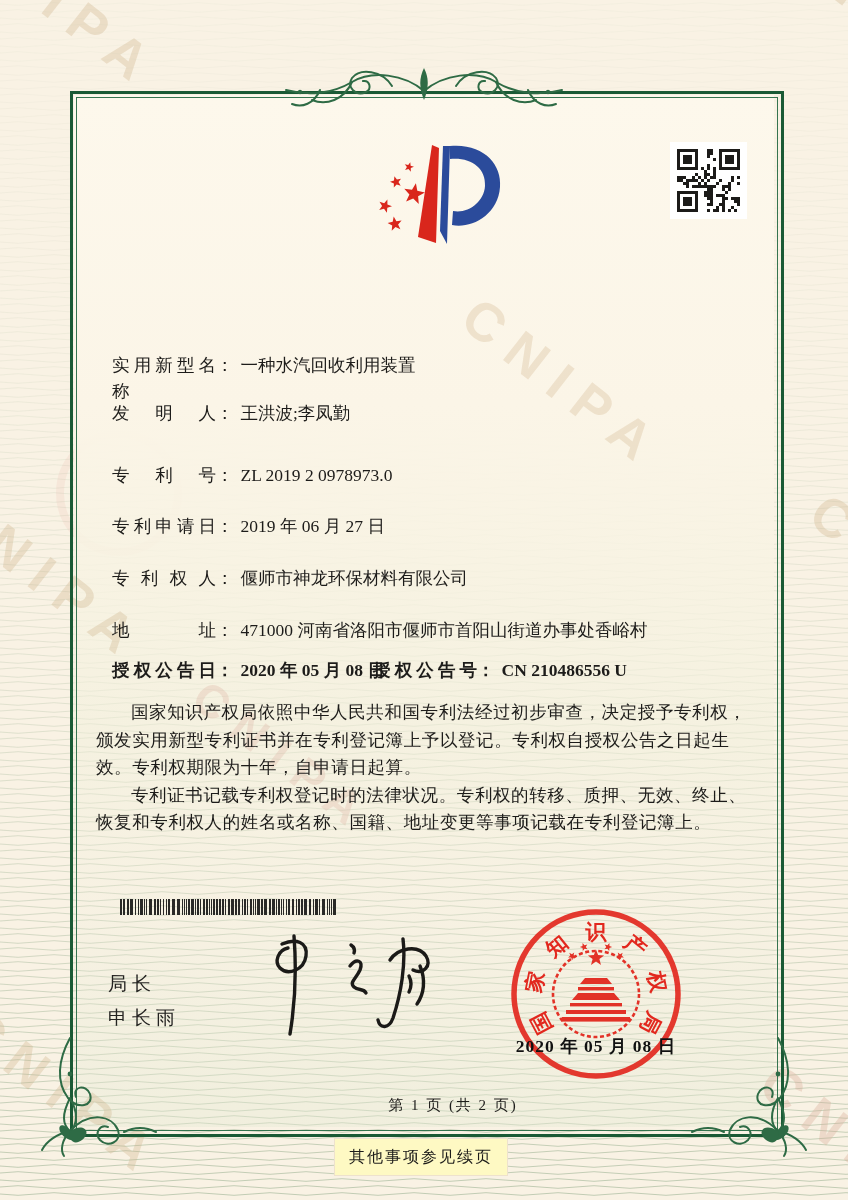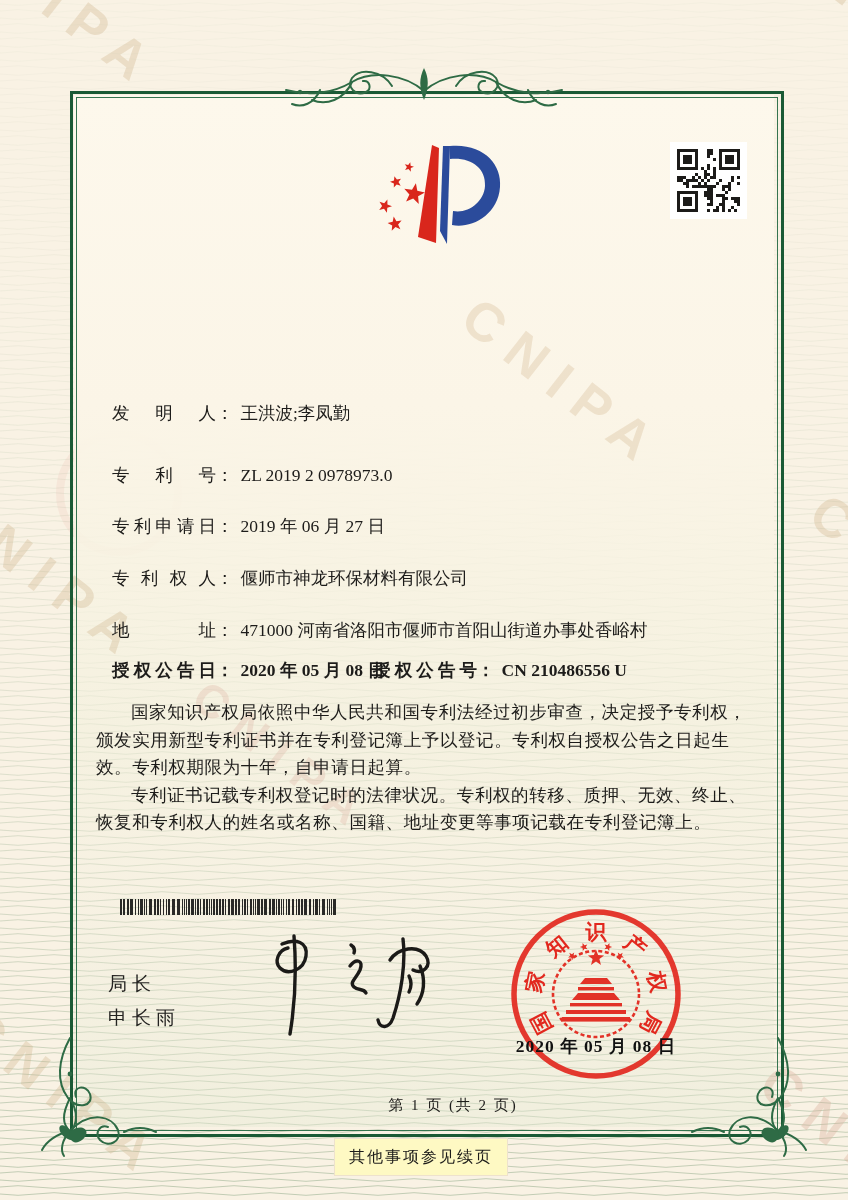--- a/index.html
+++ b/index.html
@@ -514,20 +514,23 @@
         <rect x="30" y="60" width="3" height="3"></rect>
         <rect x="36" y="60" width="3" height="3"></rect>
         <rect x="39" y="60" width="3" height="3"></rect>
         <rect x="45" y="60" width="3" height="3"></rect>
         <rect x="51" y="60" width="3" height="3"></rect>
         <rect x="57" y="60" width="3" height="3"></rect>
       </g>
   </svg>
 
 
+  <div class="fld" style="top:352px;">
+    <span class="f-label">实用新型名称</span><span>：</span><span class="f-val">一种水汽回收利用装置</span>
+  </div>
   <div class="fld" style="top:400px;">
     <span class="f-label">发明人</span><span>：</span><span class="f-val">王洪波;李凤勤</span>
   </div>
   <div class="fld" style="top:462px;">
     <span class="f-label">专利号</span><span>：</span><span class="f-val">ZL 2019 2 0978973.0</span>
   </div>
   <div class="fld" style="top:513px;">
     <span class="f-label">专利申请日</span><span>：</span><span class="f-val">2019 年 06 月 27 日</span>
   </div>
   <div class="fld" style="top:565px;">

